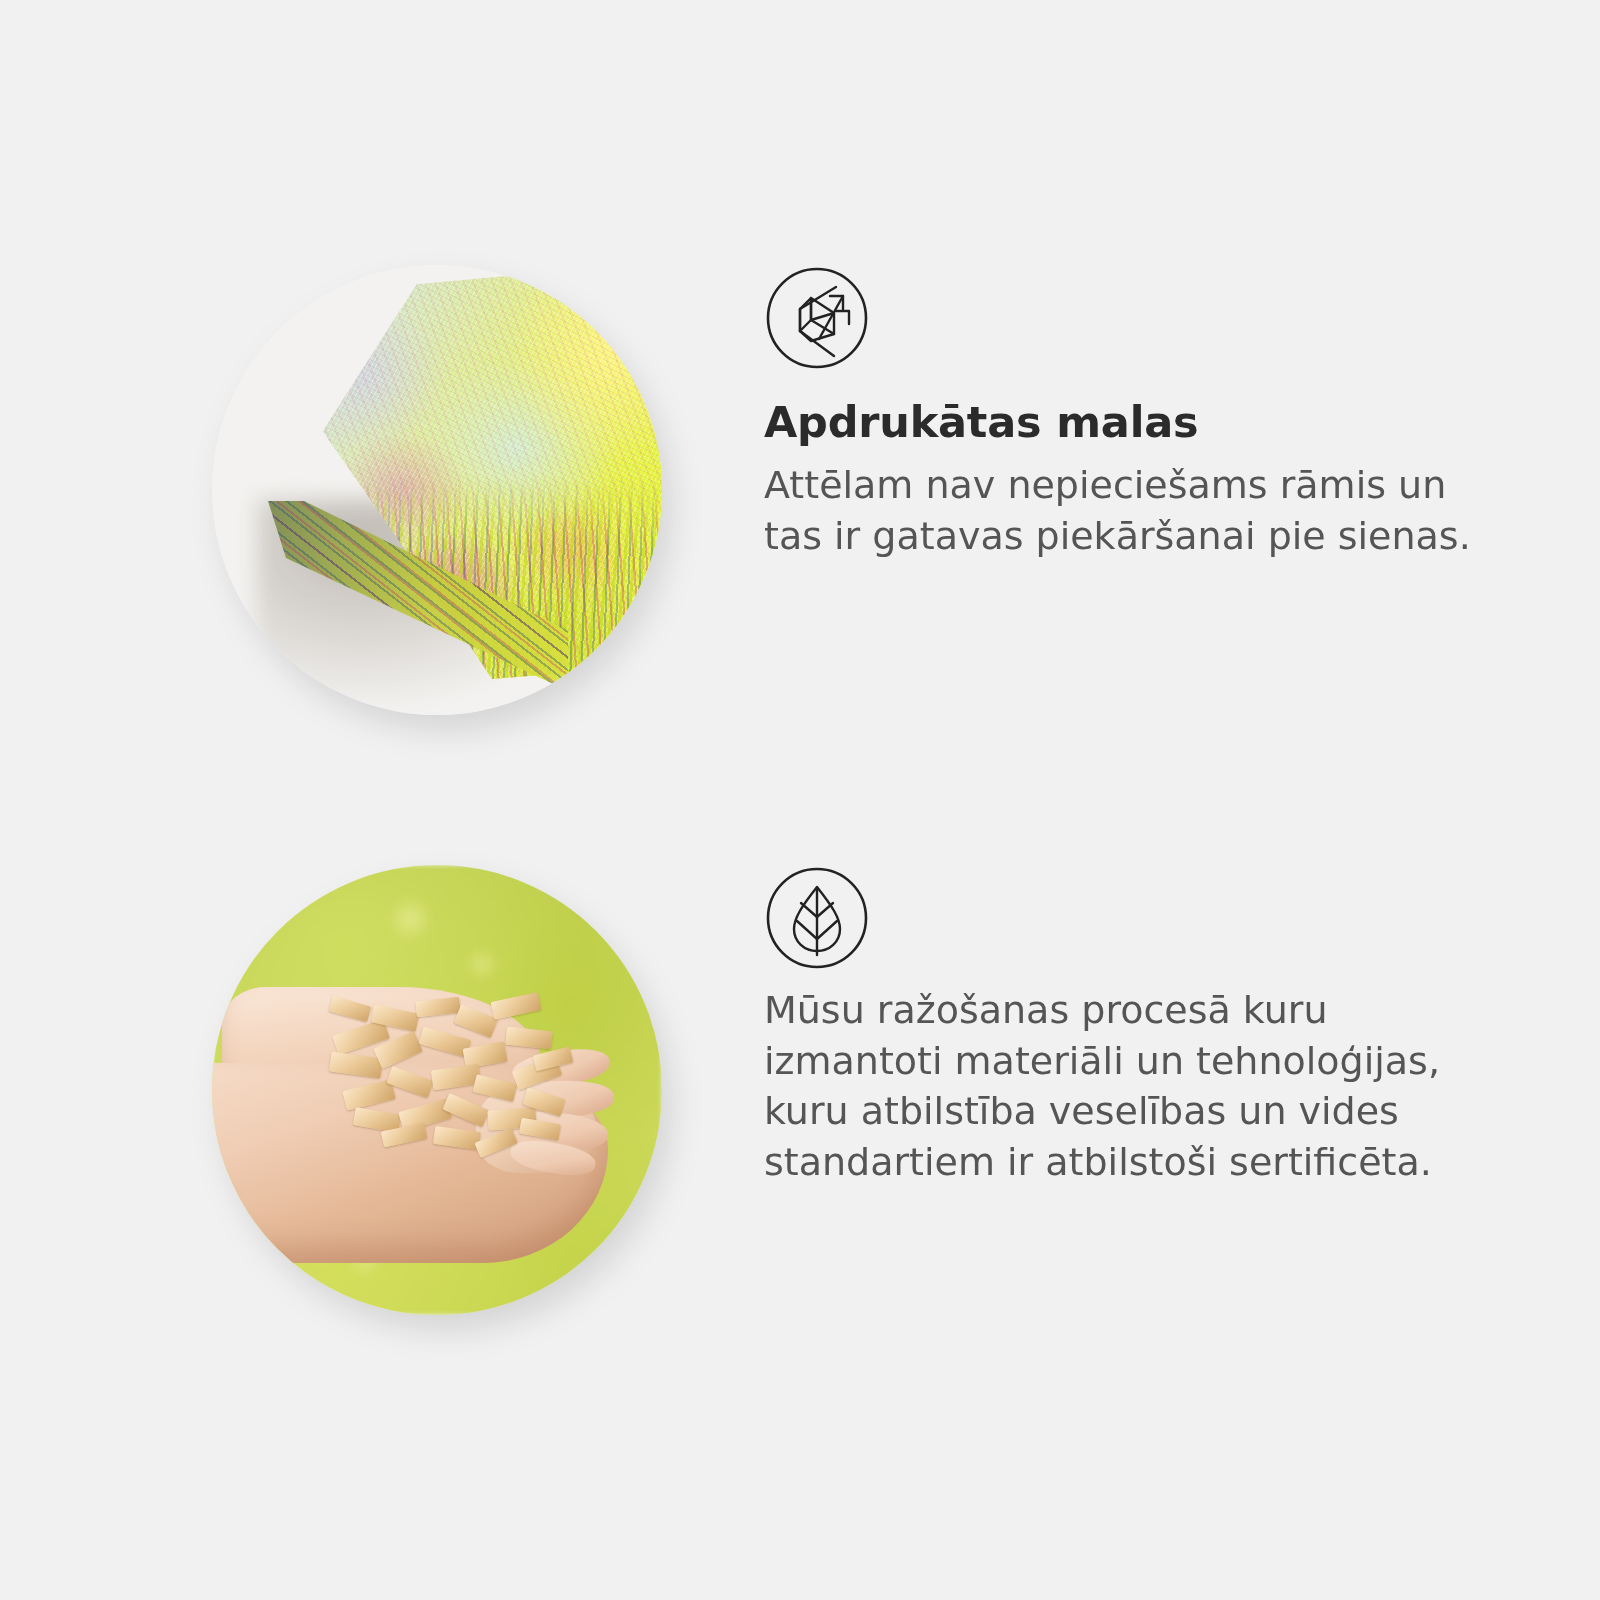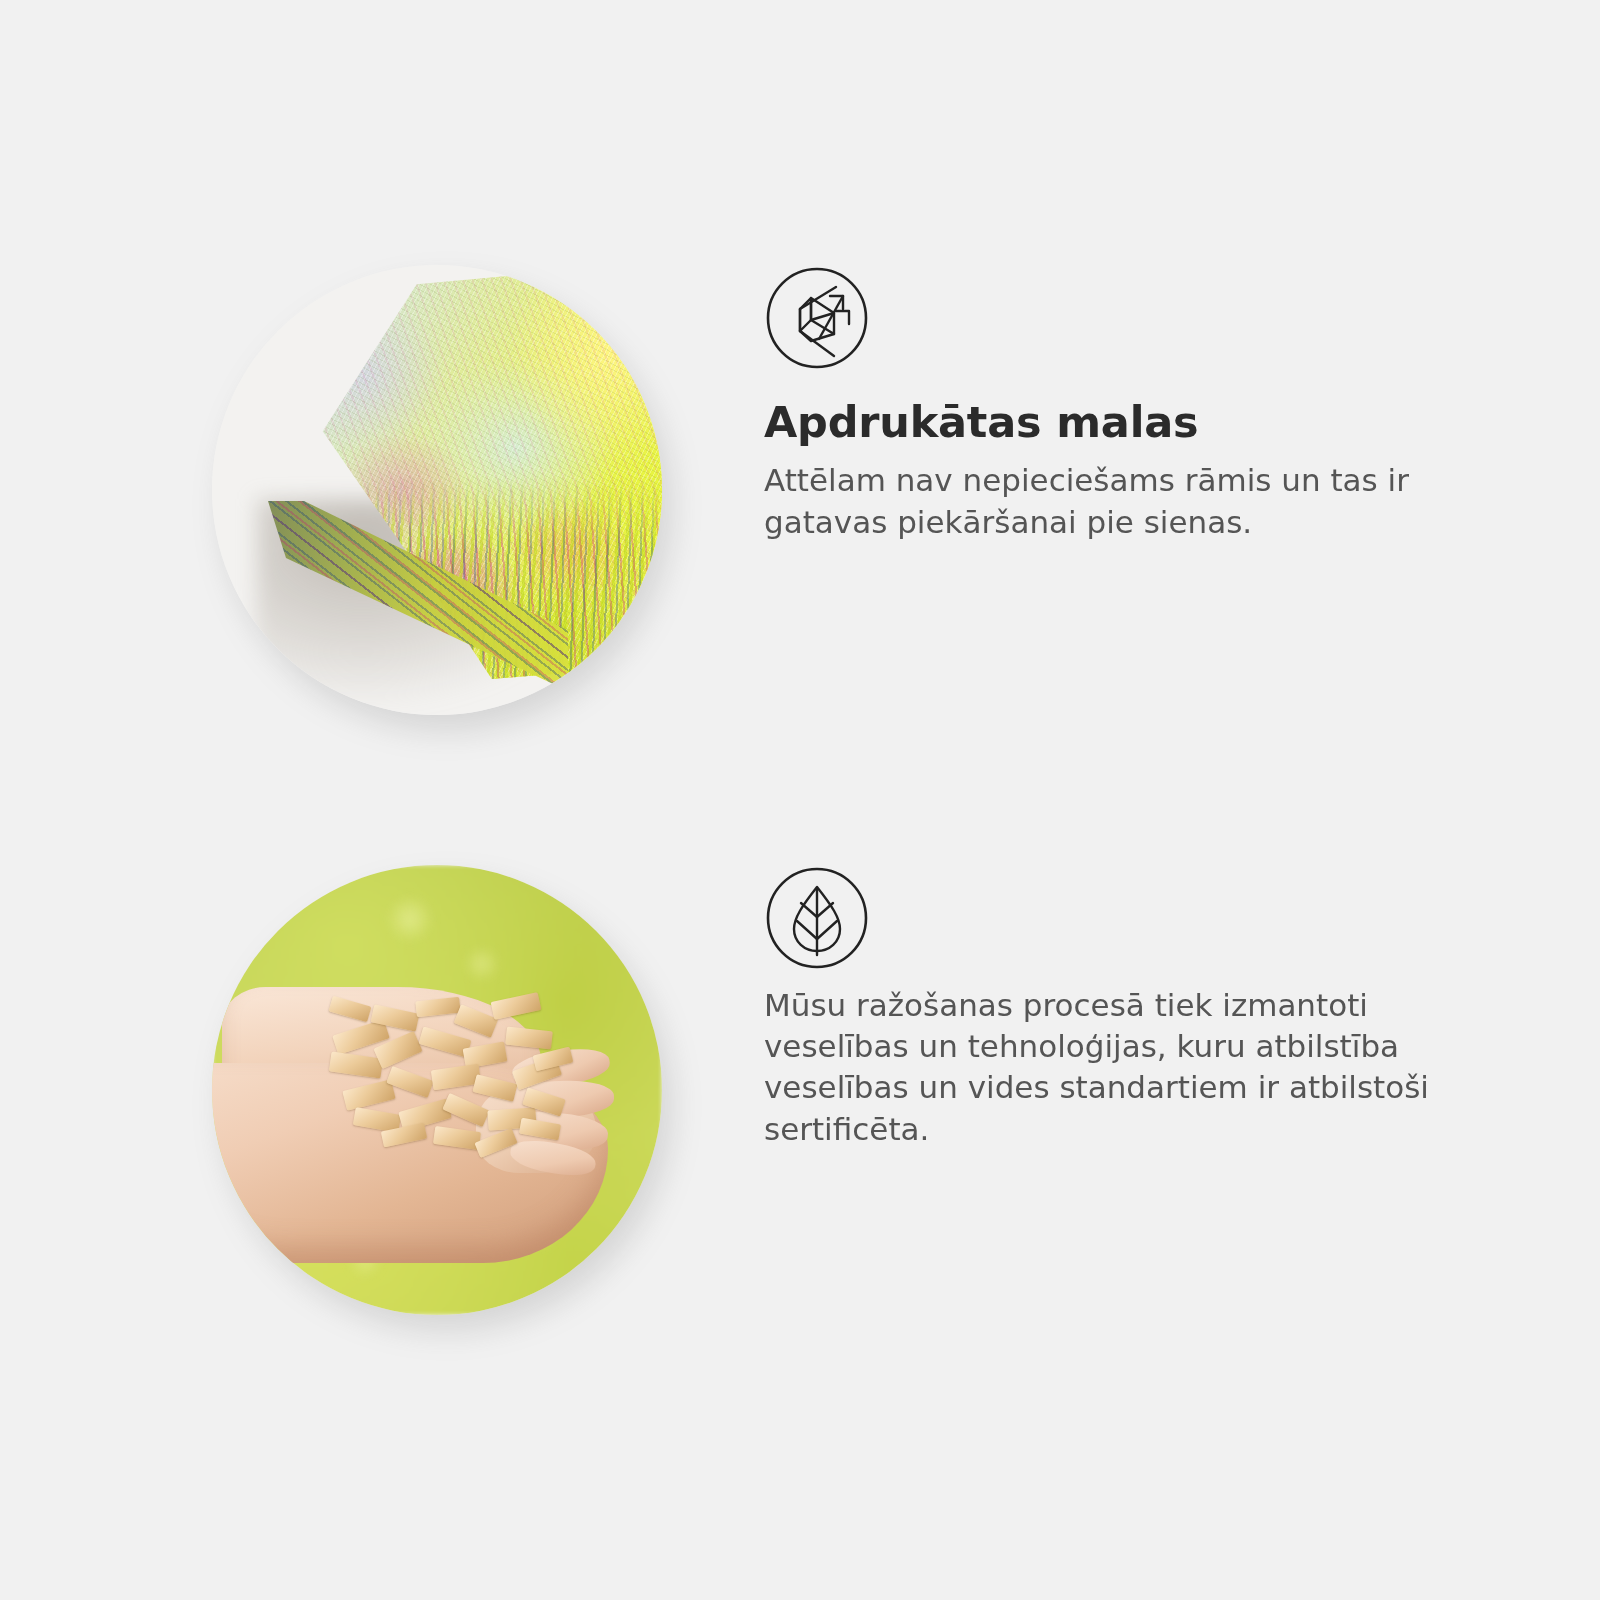--- a/index.html
+++ b/index.html
@@ -222,21 +222,21 @@
     color: #2b2b2b;
     letter-spacing: -0.2px;
     line-height: 1.1;
   }
   #feature-0 .title { margin-top: 28px; }
   #feature-1 .title { margin-top: 26px; }
 
   .desc {
     margin: 0;
     margin-top: 14px;
-    font-size: 31px;
+    font-size: 38px;
     font-weight: 400;
     color: #555555;
     line-height: 1.33;
     width: 720px;
   }
 </style>
 </head>
 <body>
 
 <div class="page">
@@ -339,17 +339,17 @@
             <path d="M53 24 L53 90"></path>
             <path d="M53 52 L37 38"></path>
             <path d="M53 52 L69 38"></path>
             <path d="M53 74 L33 56"></path>
             <path d="M53 74 L73 56"></path>
           </g>
         </svg>
       </span>
 
 
-      <p class="desc">Mūsu ražošanas procesā tiek izmantoti veselības un tehnoloģijas, kuru atbilstība veselības un vides standartiem ir atbilstoši sertificēta.</p>
+      <p class="desc">Mūsu ražošanas procesā kuru izmantoti materiāli un tehnoloģijas, kuru atbilstība veselības un vides standartiem ir atbilstoši sertificēta.</p>
     </div>
   </section>
 
 </div>
 
 </body></html>

